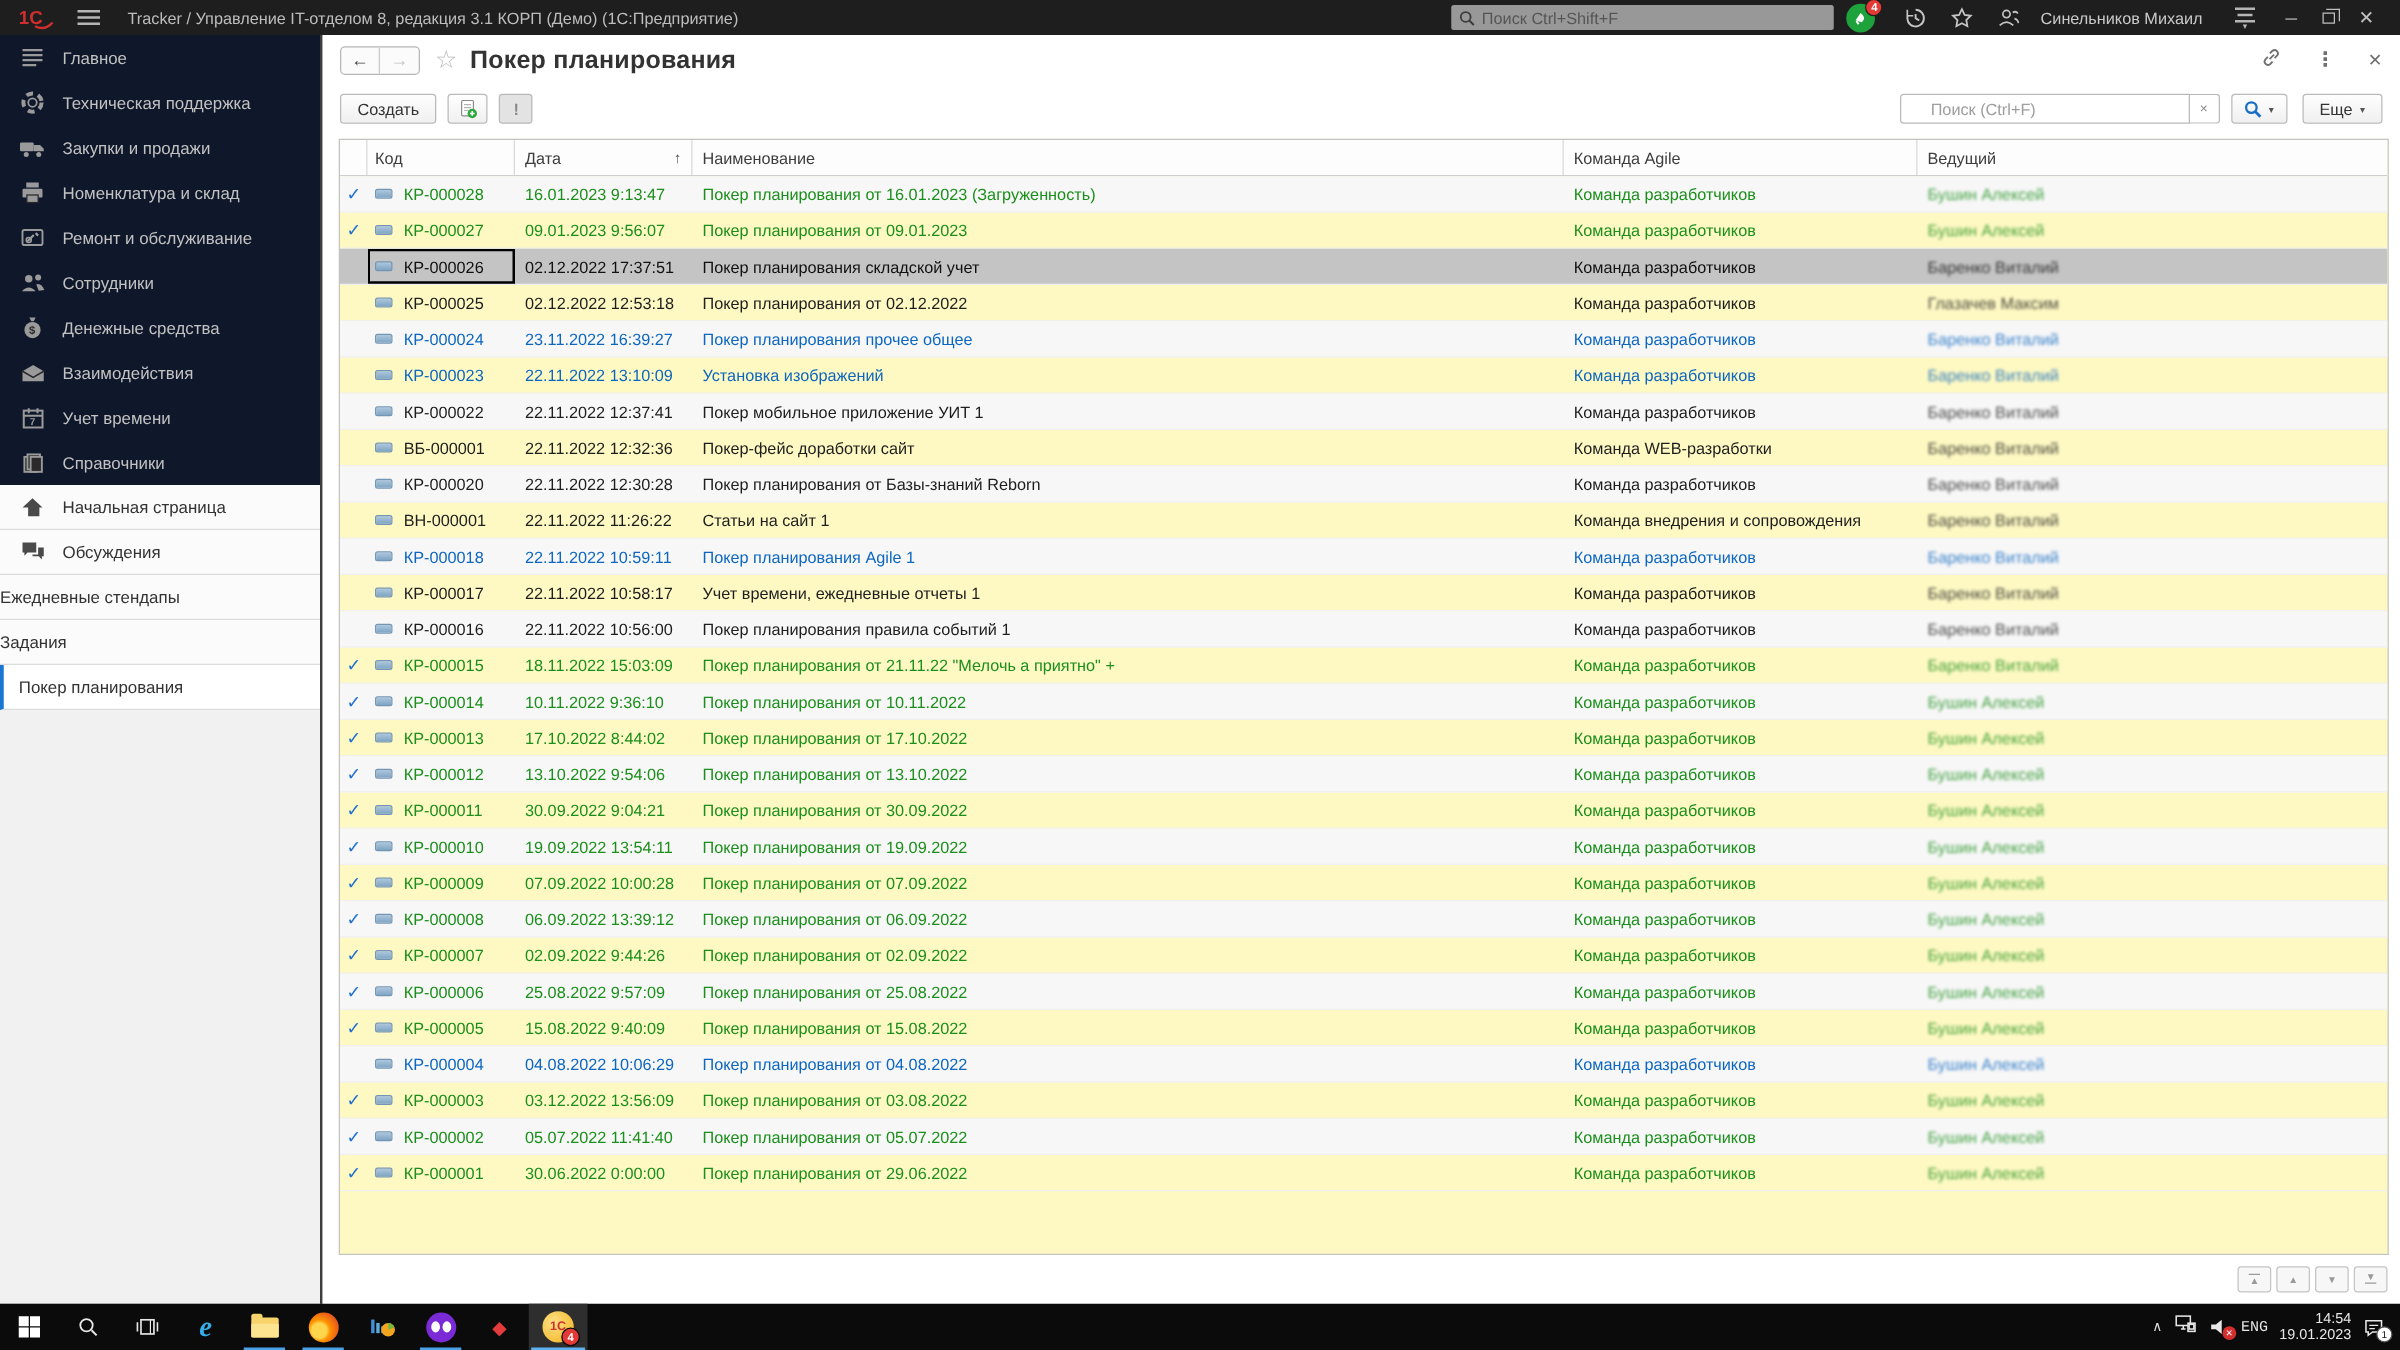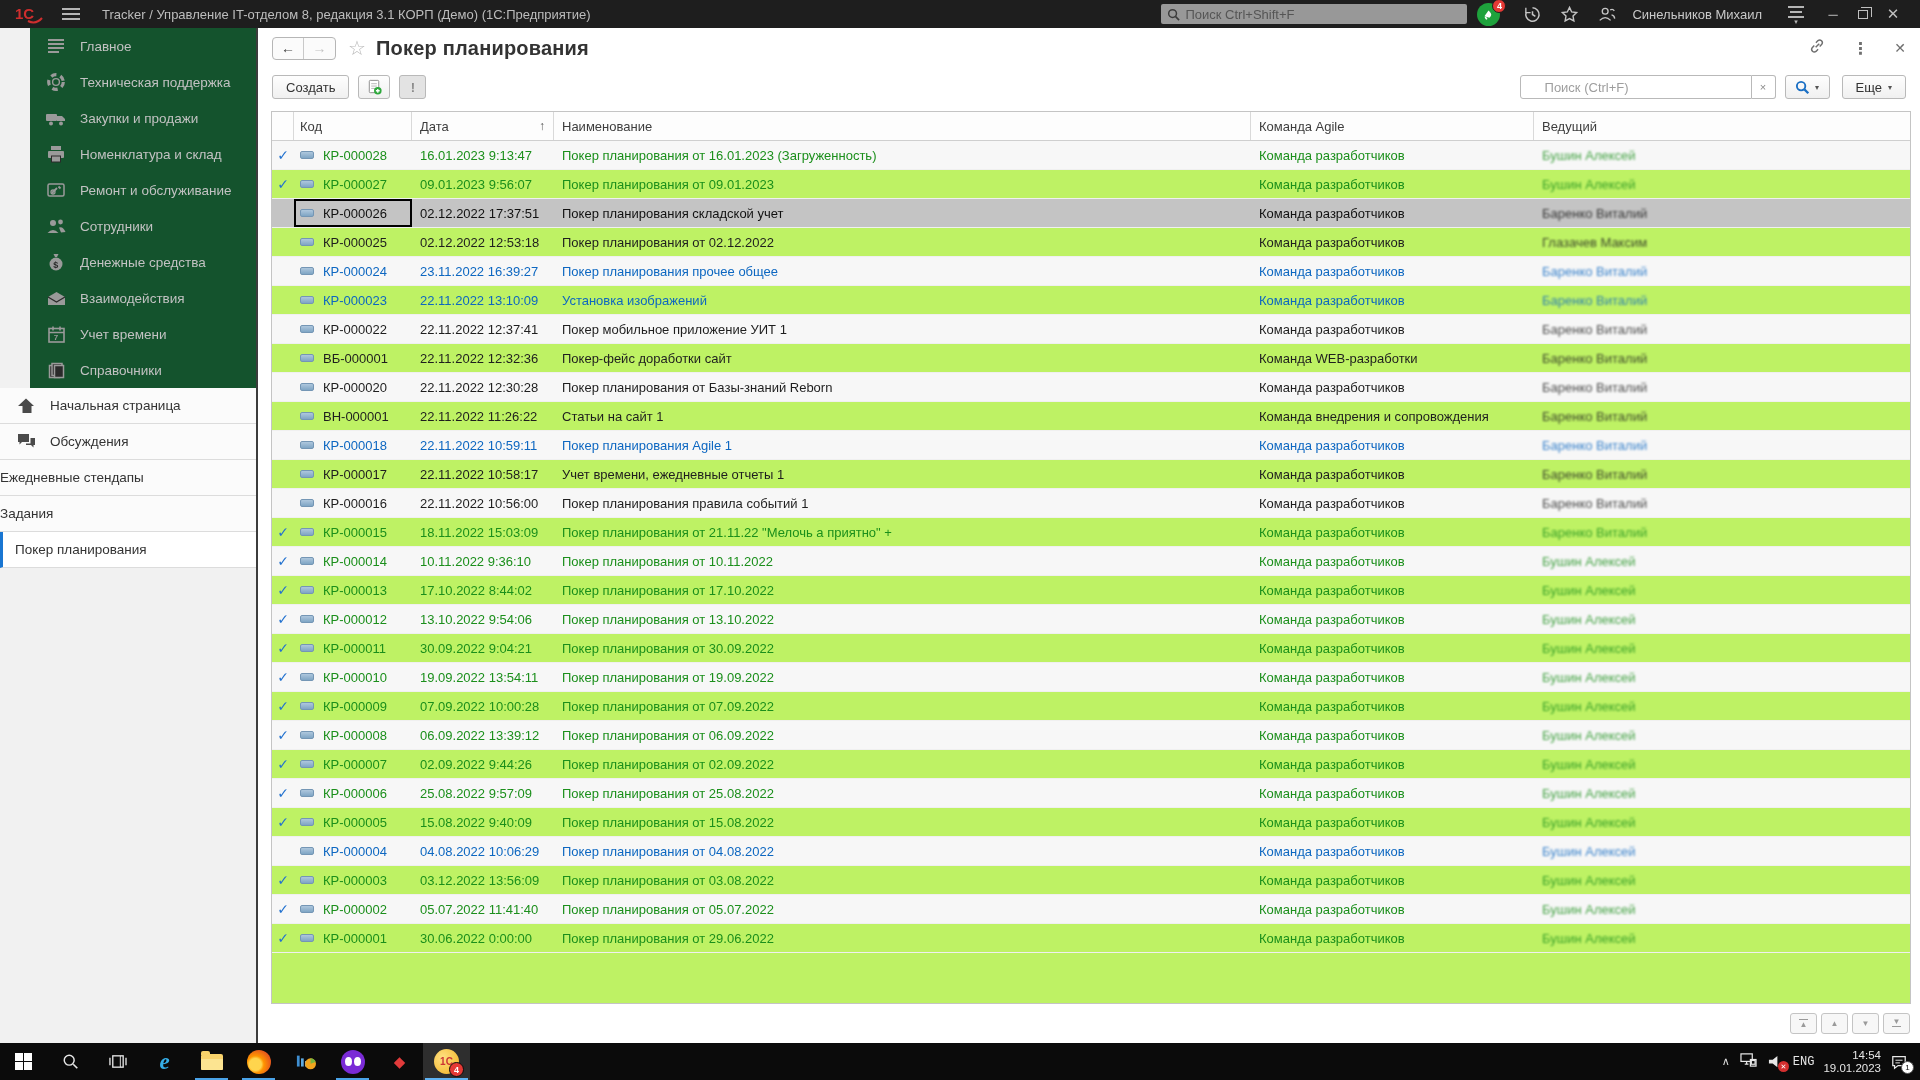--- a/index.html
+++ b/index.html
@@ -27,21 +27,21 @@
   .svc-menu .c { font-size:7px; color:#b5b5b5; line-height:4px; }
   .winbtn { color:#c0c0c0; font-size:13px; width:30px; text-align:center; }
   .restore-glyph { width:10px; height:9px; border:1px solid #c0c0c0; position:relative; display:inline-block; }
   .restore-glyph::before { content:""; position:absolute; left:2px; top:-4px; width:10px; height:9px; border:1px solid #c0c0c0; border-left:none; border-bottom:none; }
 
   
   .app-body { flex:1 1 auto; display:flex; min-height:0; }
 
   
   .sidebar { width:258px; flex:0 0 258px; background:#f1f1f1; border-right:2px solid #3c3c3c; display:flex; flex-direction:column; }
-  .side-dark { background:#14532d;margin-left:30px; }
+  .side-dark { background:#0f172a; }
   .side-item { height:36px; display:flex; align-items:center; padding-left:15px; cursor:default; }
   .side-dark .side-item { color:#c2c2c2; }
   .side-item .s-ico { width:22px; height:20px; margin-right:13px; display:flex; align-items:center; justify-content:center; color:#9a9a9a; }
   .side-item .s-lbl { font-size:13.5px; white-space:nowrap; }
   .side-light .side-item { background:#fbfbfb; border-bottom:1px solid #dcdcdc; color:#333; }
   .side-light .side-item .s-ico { color:#4a4a4a; }
   .side-light .side-item.noicon { padding-left:0; }
   .side-light .side-item.active { background:#ffffff; border-left:3px solid #1976d2; padding-left:12px; }
   .side-fill { flex:1; background:#f1f1f1; }
 
@@ -63,21 +63,21 @@
   .tbar-right { margin-left:auto; display:flex; align-items:center; }
   .find-box { display:flex; }
   .find-input { width:232px; height:24px; border:1px solid #b9b9b9; border-radius:3px 0 0 3px; font-size:13px; padding:0 24px; outline:none; color:#333; font-family:inherit; }
   .find-input::placeholder { color:#9e9e9e; }
   .find-clear { width:24px; height:24px; border:1px solid #b9b9b9; border-left:none; border-radius:0 3px 3px 0; background:#fff; color:#8a8a8a; font-size:11px; display:flex; align-items:center; justify-content:center; }
   .zoom-btn { width:45px; margin-left:9px; gap:5px; }
   .more-btn { margin-left:12px; gap:6px; }
   .caret { font-size:8px; color:#555; }
 
   
-  .table-wrap { margin:5px 7px 0 13px; width:1640px; height:893px; border:1px solid #c4c4c4; background:#bef264; overflow:hidden; }
+  .table-wrap { margin:5px 7px 0 13px; width:1640px; height:893px; border:1px solid #c4c4c4; background:#fef9c3; overflow:hidden; }
   .trow { display:flex; height:29px; align-items:stretch; }
   .thead { border-bottom:1px solid #cfcfcf; background:#fdfdfd; color:#3d3d3d; }
   .thead .tc { border-right:1px solid #d9d9d9; display:flex; align-items:center; font-size:13px; }
   .thead .tc:last-child { border-right:none; }
   .tc { padding:0 8px; overflow:hidden; white-space:nowrap; }
   .tc-check { width:22px; flex:0 0 22px; padding:0; display:flex; align-items:center; justify-content:center; }
   .tc-code  { width:118px; flex:0 0 118px; display:flex; align-items:center; padding:0 6px; }
   .tc-date  { width:142px; flex:0 0 142px; display:flex; align-items:center; justify-content:space-between; }
   .tc-name  { width:697px; flex:0 0 697px; display:flex; align-items:center; }
   .tc-team  { width:283px; flex:0 0 283px; display:flex; align-items:center; }

